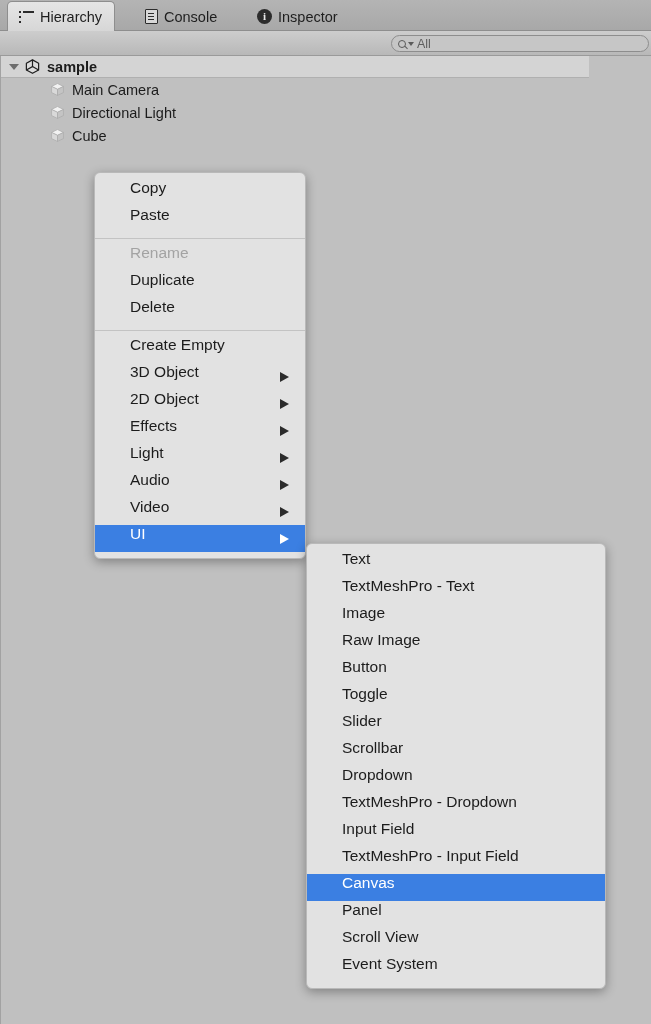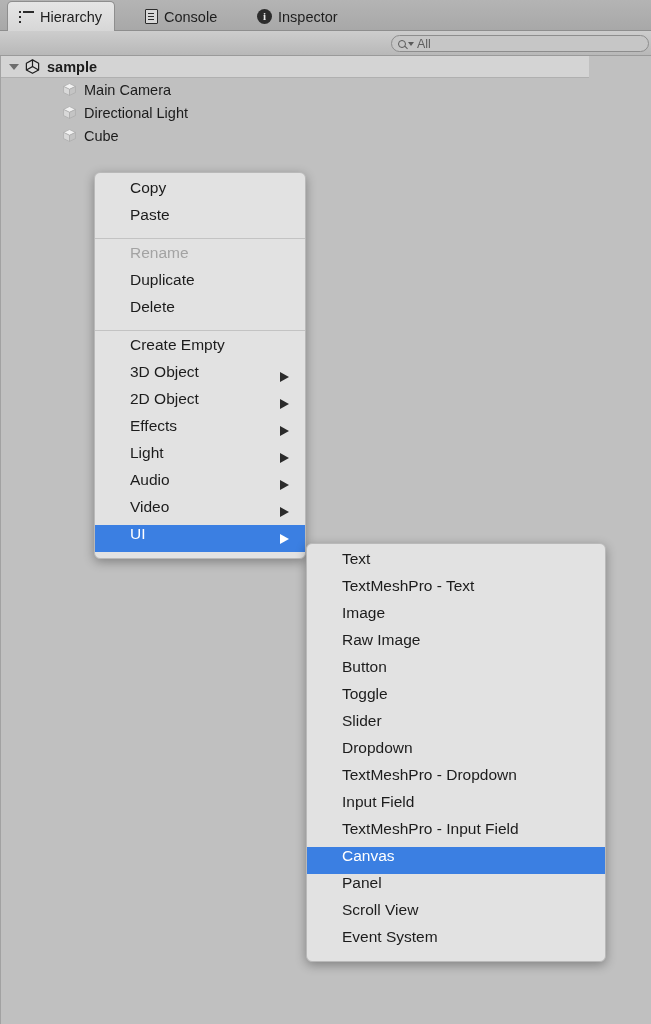--- a/index.html
+++ b/index.html
@@ -106,21 +106,21 @@
   .row.scene{
     background:#d4d4d4; font-weight:bold;
     border-bottom:1px solid #b0b0b0;
     height:22px;
   }
   .tri-dn{
     width:0;height:0;border-left:5px solid transparent;border-right:5px solid transparent;
     border-top:6px solid #6e6e6e; margin-right:5px; flex:0 0 auto;
   }
   .unity-logo{ width:17px;height:17px; margin-right:6px; flex:0 0 auto; }
-  .row.child{ padding-left:48px;margin-left:12px; }
+  .row.child{ padding-left:48px; }
   .cube-ico{ width:17px;height:17px; margin-right:6px; flex:0 0 auto; }
 
   
   .menu{
     position:absolute;
     background:#e2e2e2;
     border:1px solid #b9b9b9;
     border-radius:6px;
     box-shadow:0 3px 11px rgba(0,0,0,0.33);
     padding:6px 0;
@@ -314,20 +314,23 @@
     <div class="mi">
       <span>Button</span>
     </div>
     <div class="mi">
       <span>Toggle</span>
     </div>
     <div class="mi">
       <span>Slider</span>
     </div>
     <div class="mi">
+      <span>Scrollbar</span>
+    </div>
+    <div class="mi">
       <span>Dropdown</span>
     </div>
     <div class="mi">
       <span>TextMeshPro - Dropdown</span>
     </div>
     <div class="mi">
       <span>Input Field</span>
     </div>
     <div class="mi">
       <span>TextMeshPro - Input Field</span>

